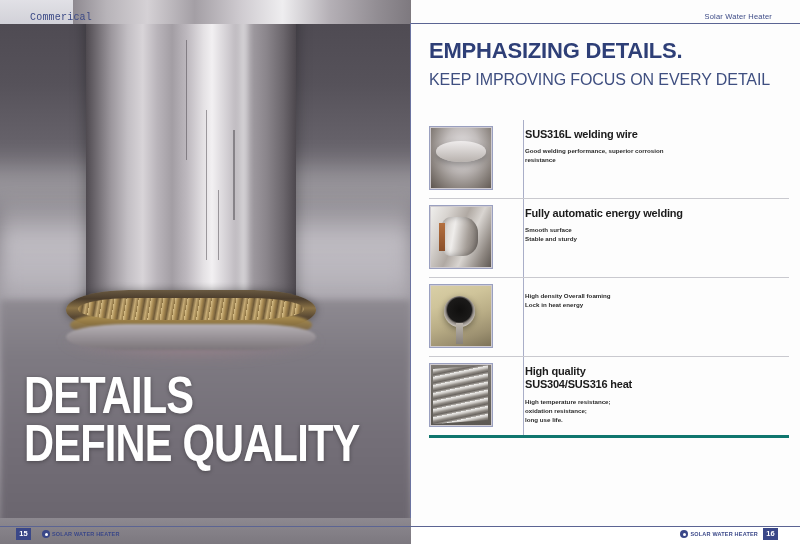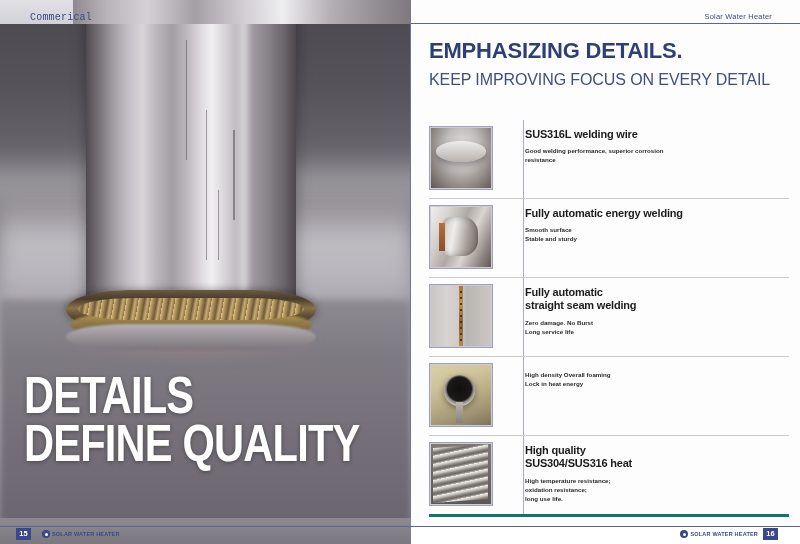--- a/index.html
+++ b/index.html
@@ -282,36 +282,20 @@
         <div class="row-vline"></div>
         <div class="feature-text">
           <div class="feature-title">Fully automatic energy welding</div>
           <div class="feature-sub">
             <span>Smooth surface</span>
             <span>Stable and sturdy</span>
           </div>
         </div>
       </div>
 
-      <div class="feature-row">
-        <div class="thumb">
-          <div class="thumb-inner t3"></div>
-        </div>
-        <div class="row-vline"></div>
-        <div class="feature-text">
-          <div class="feature-title">
-            <div>Fully automatic</div>
-            <div>straight seam welding</div>
-          </div>
-          <div class="feature-sub">
-            <span>Zero damage. No Burst</span>
-            <span>Long service life</span>
-          </div>
-        </div>
-      </div>
 
       <div class="feature-row">
         <div class="thumb">
           <div class="thumb-inner t4"></div>
         </div>
         <div class="row-vline"></div>
         <div class="feature-text">
           <div class="feature-sub">
             <span>High density Overall foaming</span>
             <span>Lock in heat energy</span>

